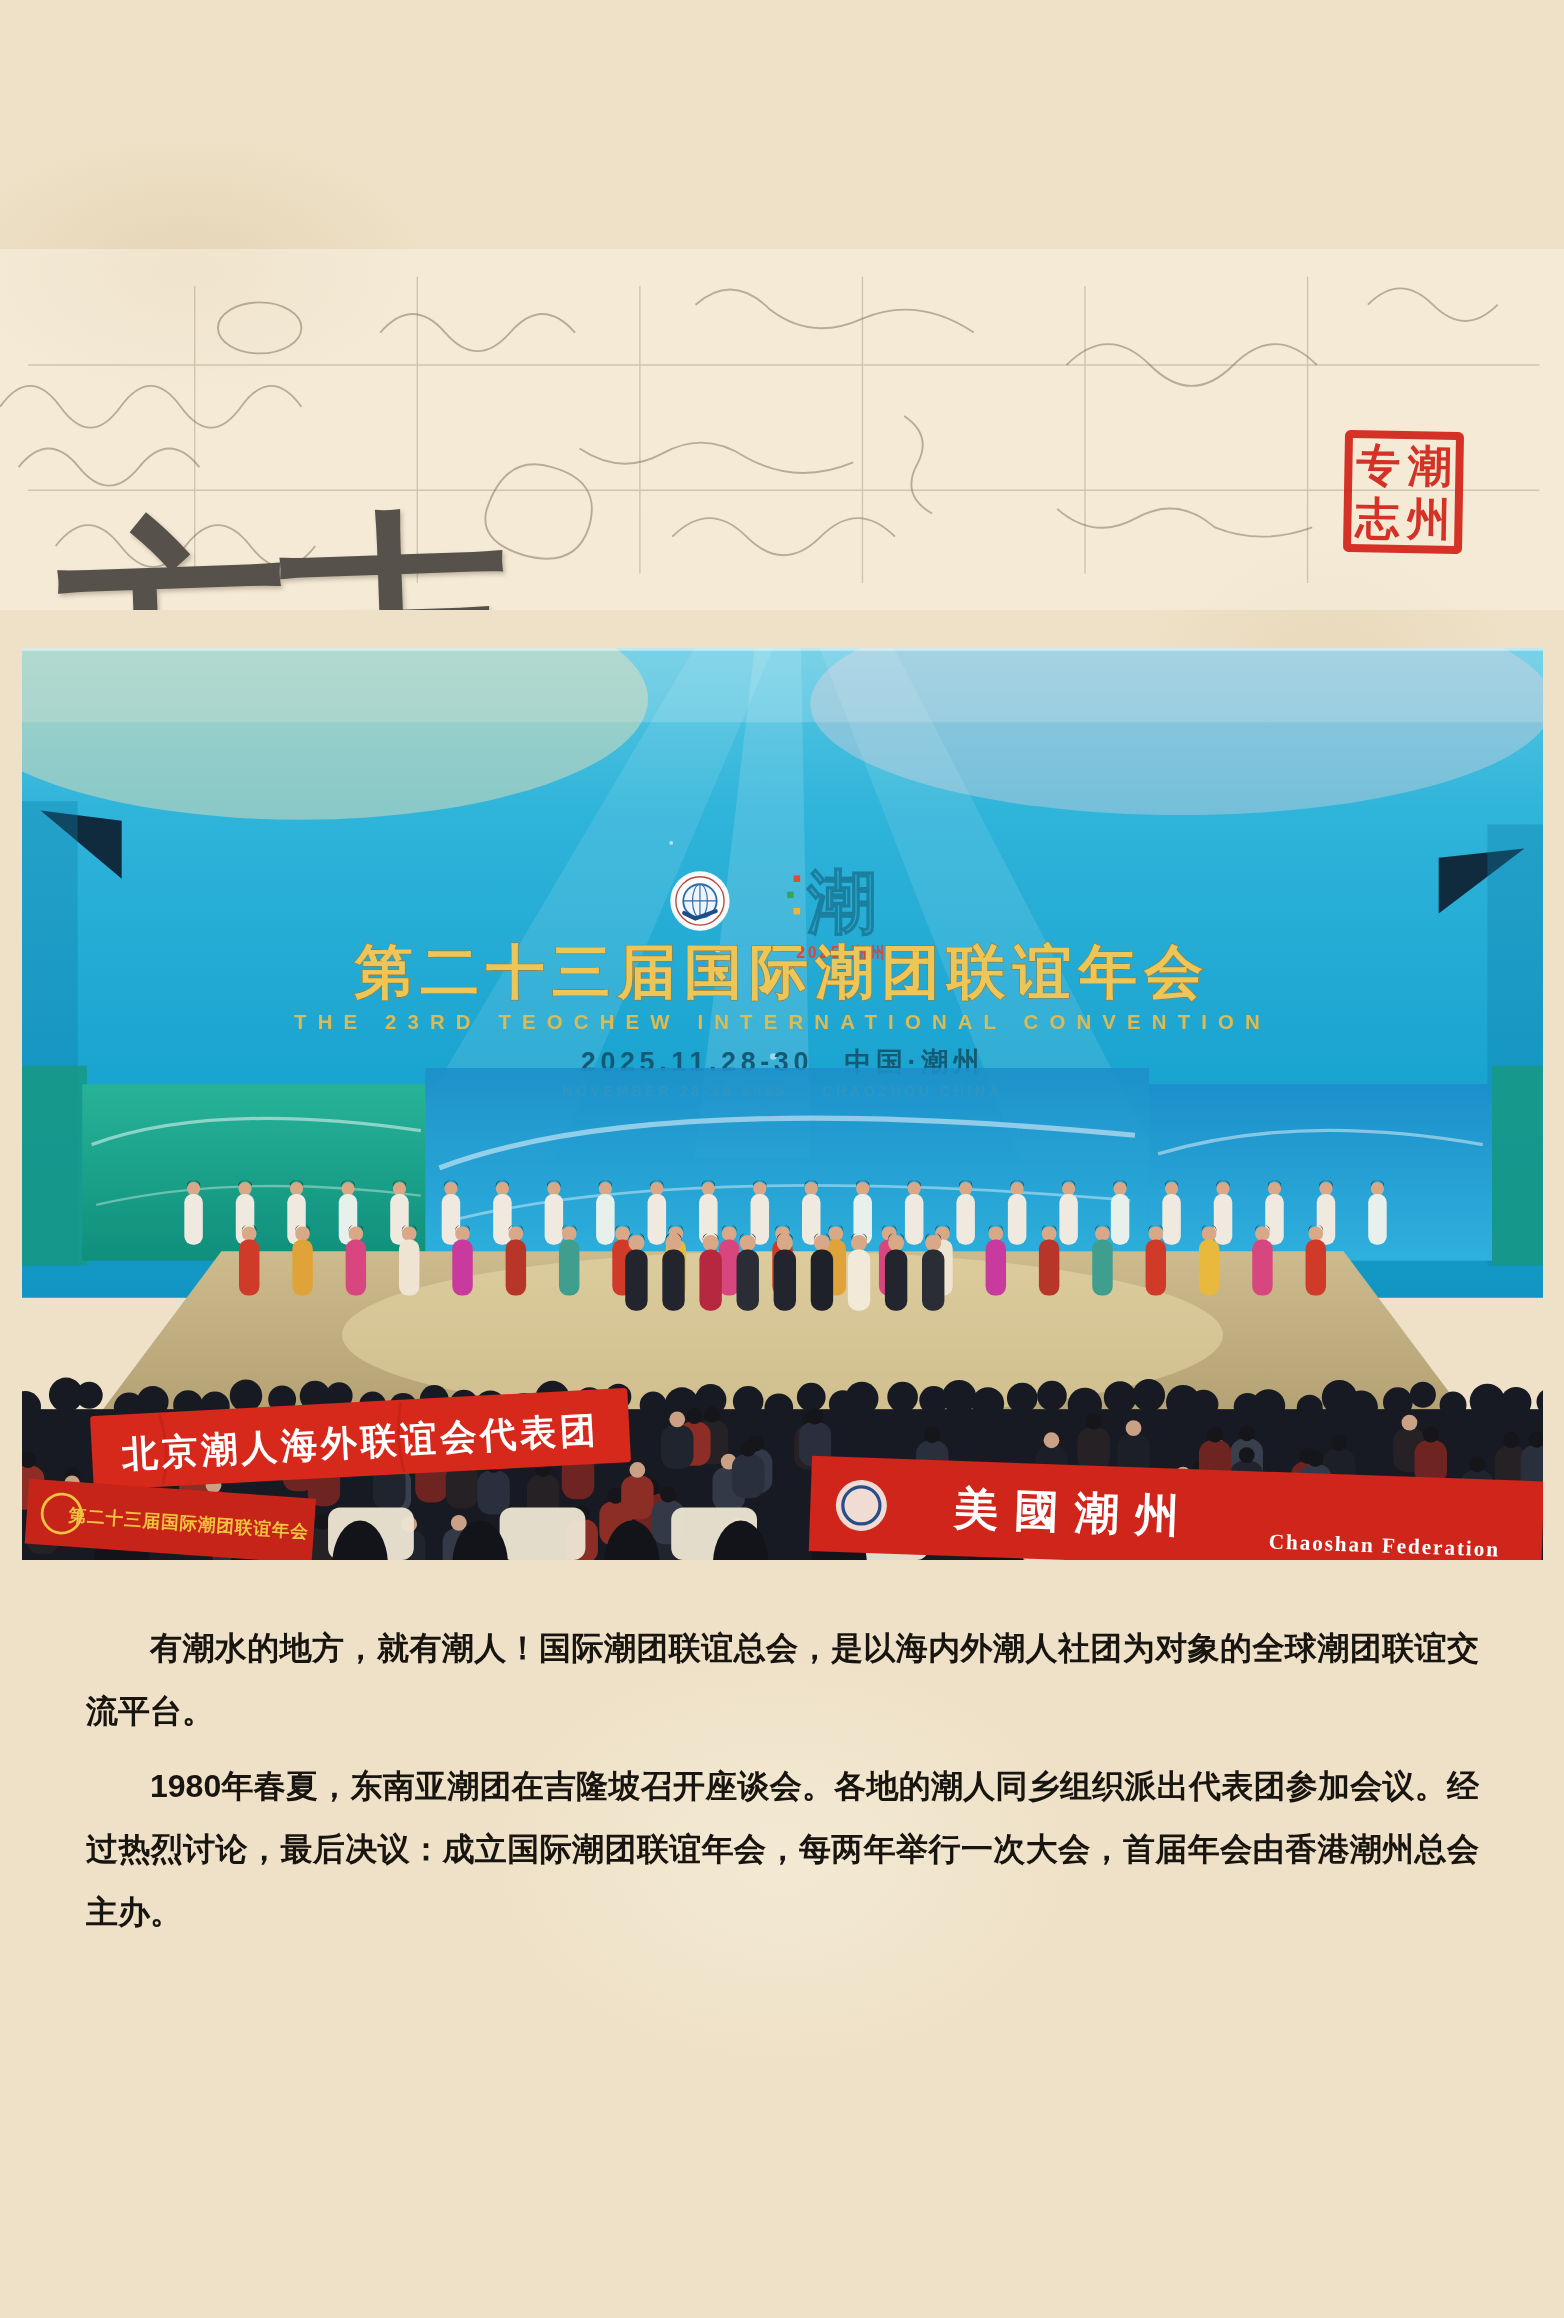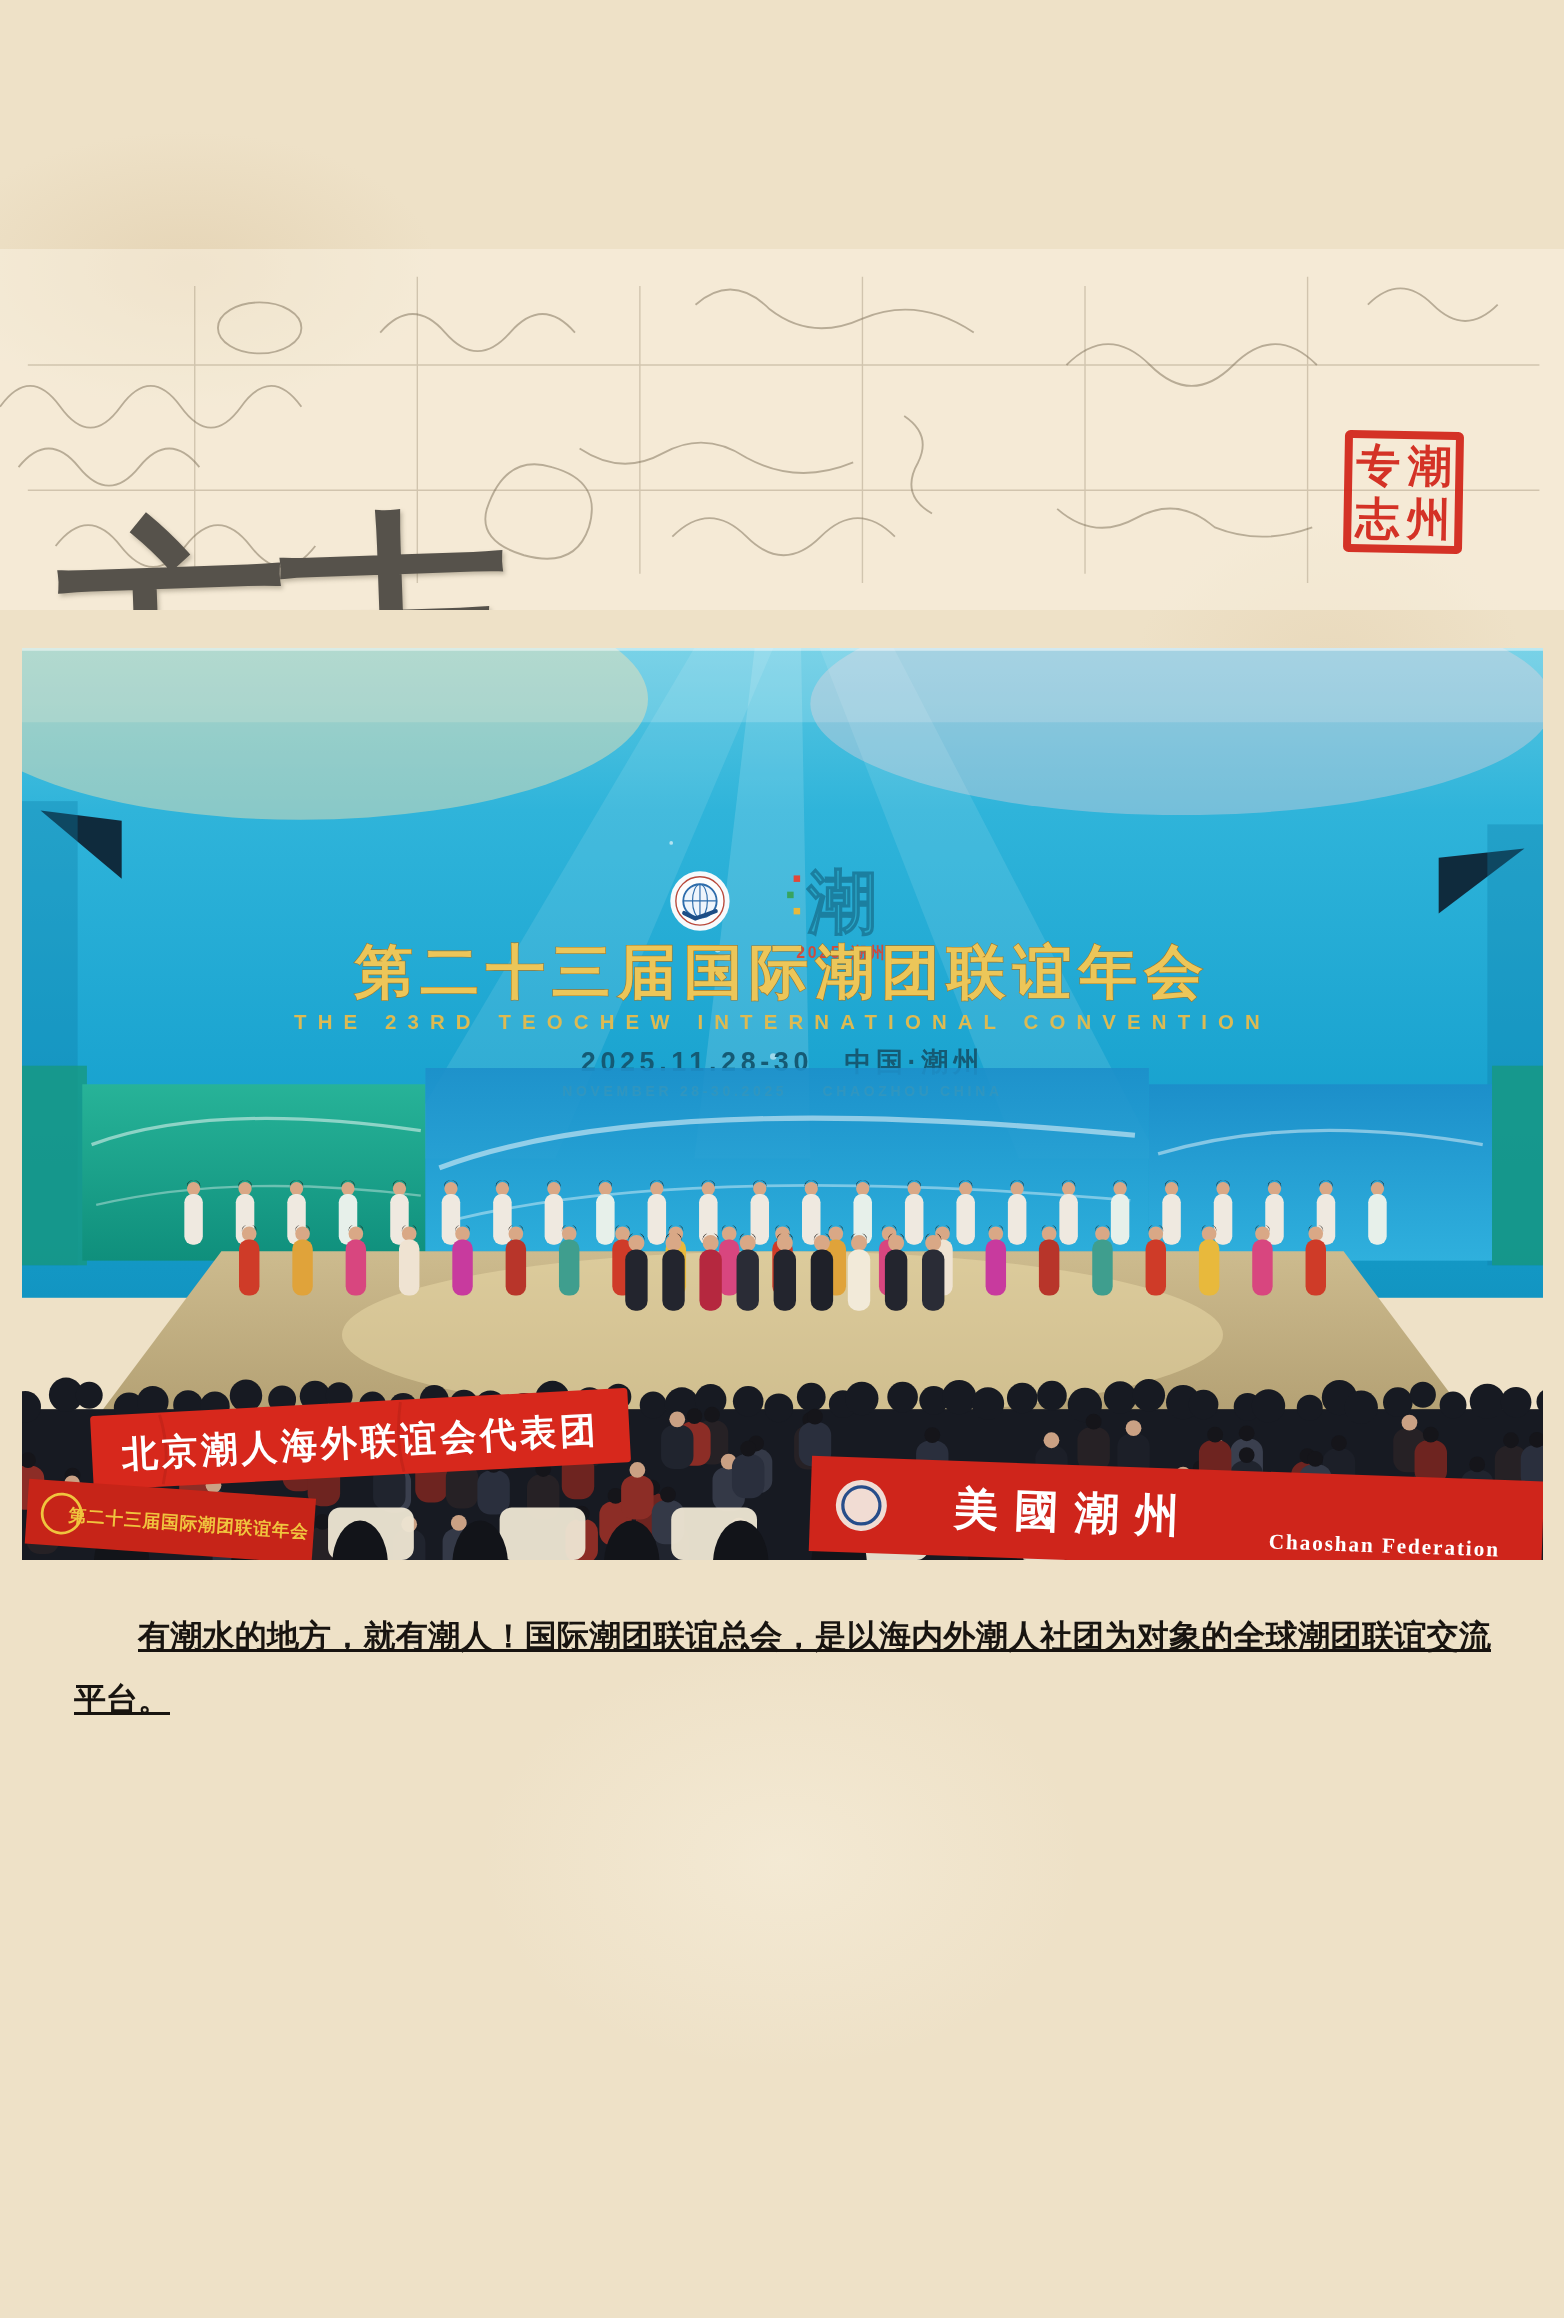--- a/index.html
+++ b/index.html
@@ -29,21 +29,21 @@
   .ph-dateen{font:700 30px "Liberation Sans",sans-serif;letter-spacing:8px;fill:#c9a94b;}
   .ph-banner-main{font:700 78px "Liberation Sans",sans-serif;letter-spacing:8px;fill:#ffffff;}
   .ph-banner-left{font:700 38px "Liberation Sans",sans-serif;letter-spacing:2px;fill:#f0c43e;}
   .ph-banner-cn{font:700 96px "DejaVu Serif",serif;letter-spacing:34px;fill:#ffffff;}
   .ph-banner-en{font:700 46px "Liberation Serif",serif;letter-spacing:4px;fill:#ffffff;}
   .ph-logo{font:700 150px "DejaVu Serif",serif;fill:#2aa8c9;stroke:#1b7fa0;stroke-width:2;}
   .ph-logocap{font:700 34px "Liberation Sans",sans-serif;letter-spacing:6px;fill:#d14a3c;}
   
   .article{position:absolute;left:74px;top:1605px;width:1417px;
     font:700 32px/63px "Liberation Sans",sans-serif;color:#181410;text-align:justify;}
-  .article p{margin:0;text-indent:2em;text-decoration:underline;}
+  .article p{margin:12px;text-indent:2em;}
 </style>
 </head>
 <body>
 
 <div class="page">
 
   <header class="banner">
     <svg class="map-bg" viewBox="0 0 3373 778" preserveAspectRatio="none">
       <g stroke="#8f8066" stroke-width="3" opacity=".35" fill="none">
         <path d="M420,80 V700"></path>
@@ -659,20 +659,21 @@
         <circle cx="1810" cy="1868" r="40" fill="none" stroke="#274d8a" stroke-width="7"></circle>
         <text class="ph-banner-cn" x="2270" y="1900" text-anchor="middle">美國潮州</text>
         <text class="ph-banner-en" x="2940" y="1930" text-anchor="middle">Chaoshan Federation</text>
       </g>
       <rect x="0" y="0" width="3280" height="6" fill="#ffffff" opacity=".5"></rect>
     </svg>
   </figure>
 
   <section class="article">
     <p>有潮水的地方，就有潮人！国际潮团联谊总会，是以海内外潮人社团为对象的全球潮团联谊交流平台。</p>
+    <p>1980年春夏，东南亚潮团在吉隆坡召开座谈会。各地的潮人同乡组织派出代表团参加会议。经过热烈讨论，最后决议：成立国际潮团联谊年会，每两年举行一次大会，首届年会由香港潮州总会主办。</p>
   </section>
 
   <section>
     
     
 
     
 
     
     

